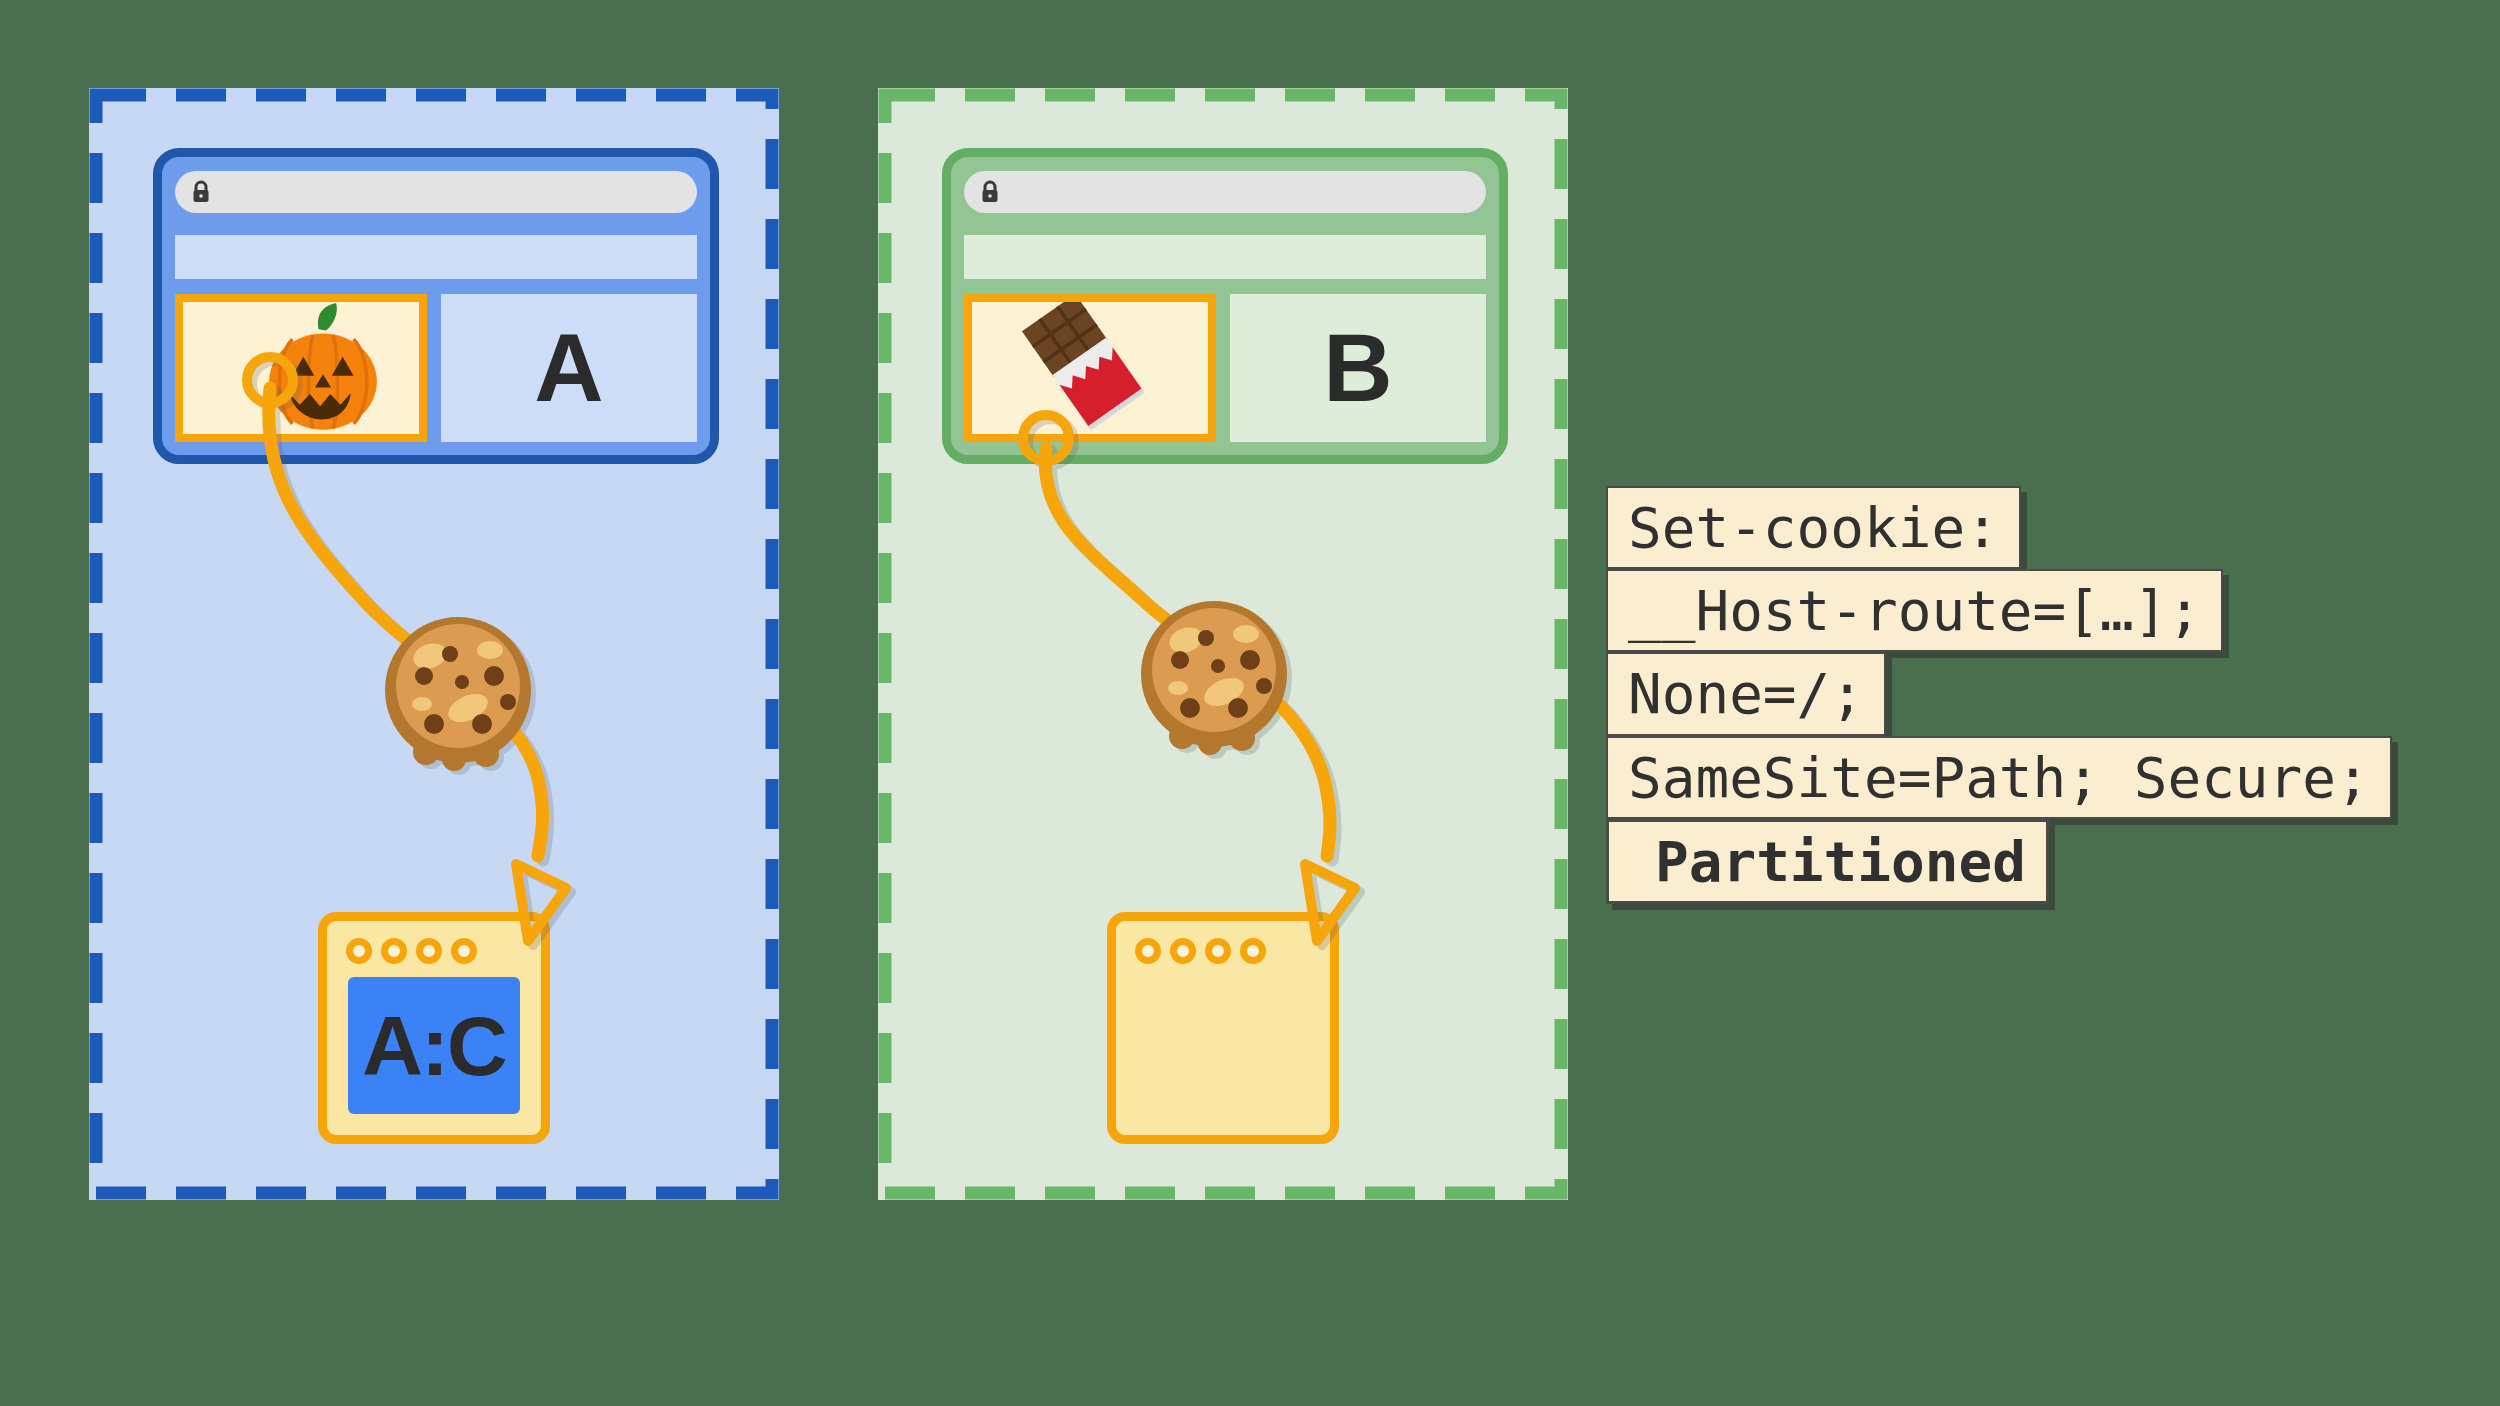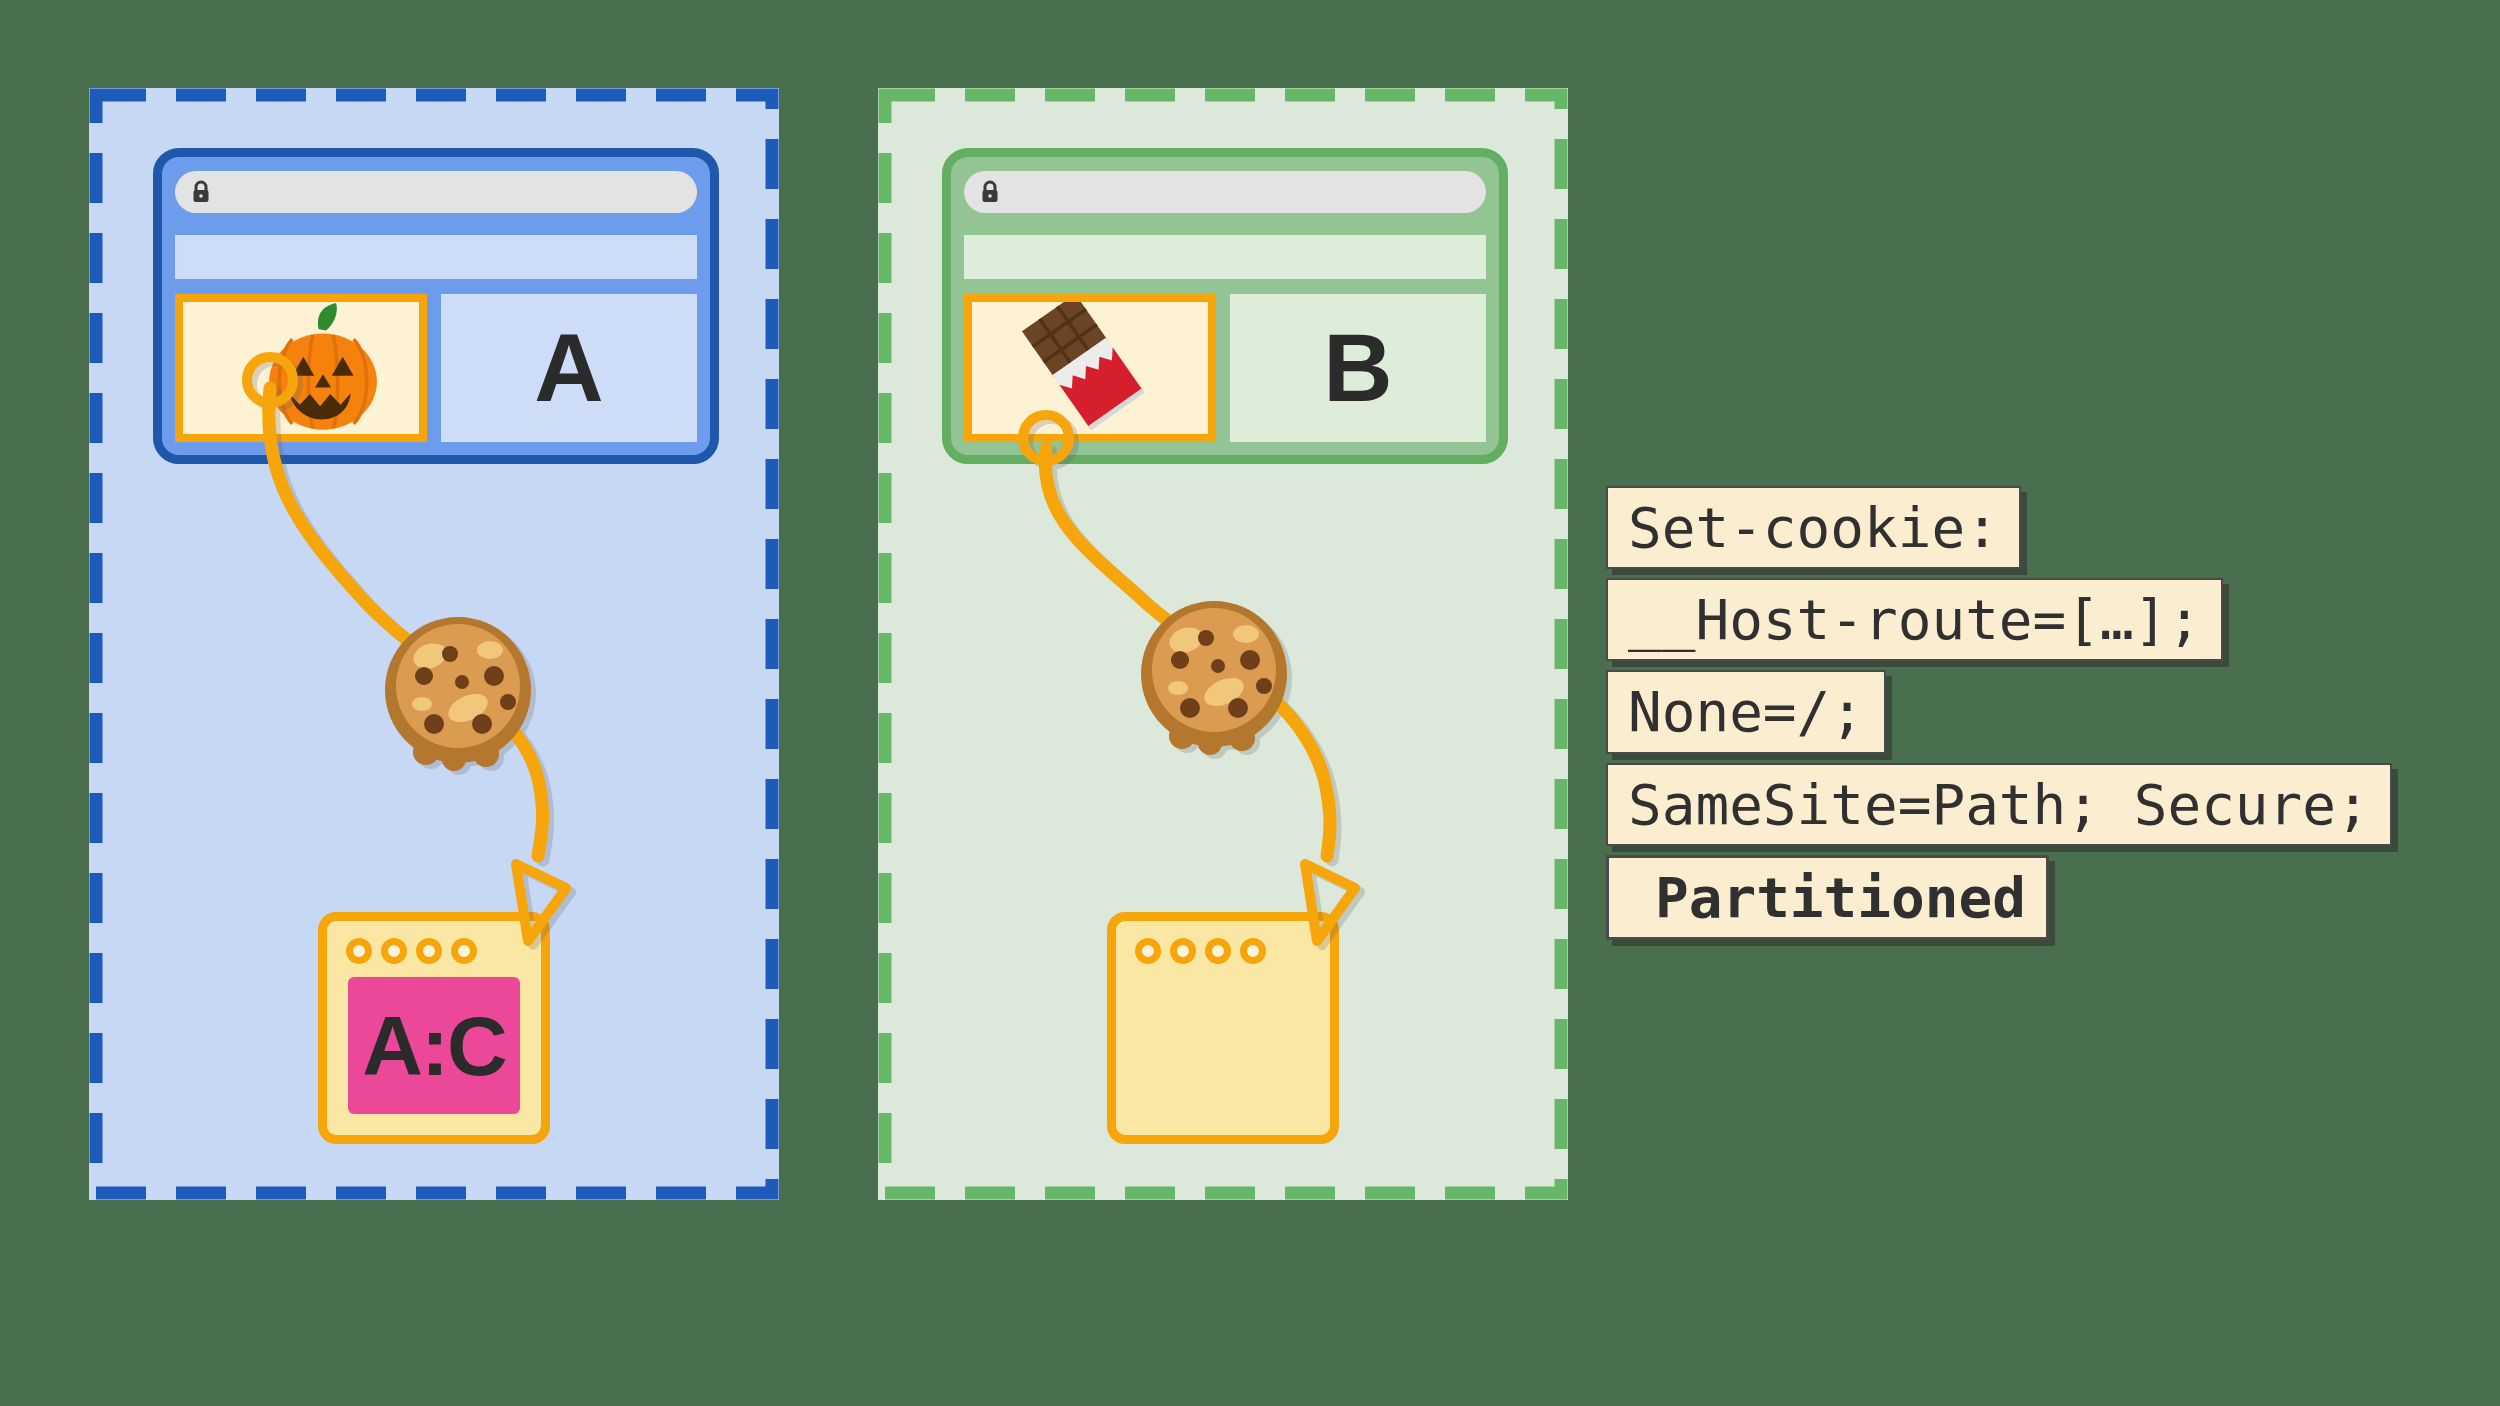--- a/index.html
+++ b/index.html
@@ -23,34 +23,34 @@
   .iframe-box{width:252px;flex:none;box-sizing:border-box;border:8px solid #F6A50B;background:#FDF2D4;
               display:flex;align-items:flex-end;justify-content:center;overflow:hidden;}
   .letterbox{flex:1;background:var(--surface);display:flex;align-items:center;justify-content:center;}
   .site-letter{font-size:96px;font-weight:700;color:#2B2B2B;line-height:1;}
 
   
   .jar{position:absolute;left:229px;top:824px;width:232px;height:232px;box-sizing:border-box;
        border:9px solid #F6A50B;border-radius:18px;background:#FBE7A4;}
   .jar-dots{position:absolute;left:19px;top:17px;display:flex;gap:9px;}
   .jar-dot{width:26px;height:26px;box-sizing:border-box;border:7px solid #F6A50B;border-radius:50%;background:#FDF3D8;}
-  .jar-inner{position:absolute;left:21px;right:21px;top:56px;bottom:21px;background:#ec4899;border-radius:6px;
+  .jar-inner{position:absolute;left:21px;right:21px;top:56px;bottom:21px;background:#3b82f6;border-radius:6px;
              display:flex;align-items:center;justify-content:center;}
   .jar-label{font-size:84px;font-weight:700;color:#2B2B2B;line-height:1;letter-spacing:-2px;}
 
   
   .connector{position:absolute;left:0;top:0;width:690px;height:1112px;pointer-events:none;z-index:5;
              filter:drop-shadow(5px 4px 0 rgba(90,90,90,0.22));}
   .flow-path{fill:none;stroke:#F6A50B;stroke-width:13;stroke-linecap:round;}
   .flow-ring{fill:none;stroke:#F6A50B;stroke-width:10;}
   .flow-arrow{fill:none;stroke:#F6A50B;stroke-width:10;stroke-linejoin:round;}
 
   
   .code-block{position:absolute;left:1606px;top:486px;}
-  .code-line{width:max-content;margin-bottom:9px;background:#FBEED0;border:2px solid #4A4A4A;
+  .code-line{width:max-content;background:#FBEED0;border:2px solid #4A4A4A;
              box-shadow:6px 6px 0 rgba(45,45,45,0.55);
              font-family:"DejaVu Sans Mono","Liberation Mono",monospace;
              font-size:56px;line-height:1.2;color:#303030;padding:6px 20px;}
   .code-line--bold{font-weight:700;border-width:3px;padding-left:46px;}
 
   .icon-svg{display:block;}
 </style>
 </head>
 <body style="background: rgb(74, 111, 79);">
 

